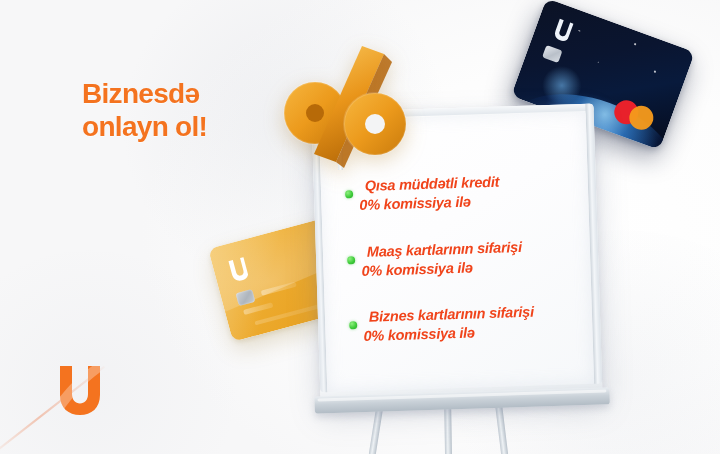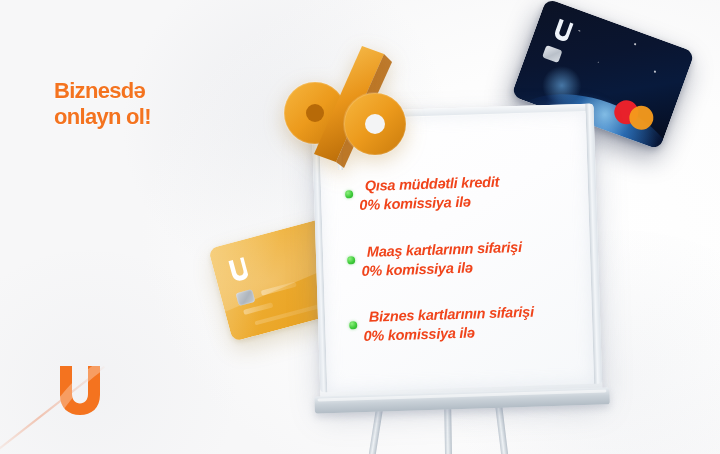--- a/index.html
+++ b/index.html
@@ -34,23 +34,23 @@
   .corner-line {
     position:absolute; left:-14px; bottom:-6px;
     width:150px; height:1.6px;
     background:linear-gradient(90deg, rgba(240,150,110,0) 0%, rgba(236,130,85,.42) 45%, rgba(236,130,85,.05) 100%);
     transform:rotate(-38deg); transform-origin:left center;
     pointer-events:none;
   }
 
   
   .headline {
-    position:absolute; left:54px; top:78px;
+    position:absolute; left:82px; top:78px;
     color:#F4731F;
-    font-size:22px; line-height:1.17;
+    font-size:28px; line-height:1.17;
     font-weight:bold;
     letter-spacing:-0.7px;
     white-space:pre-line;
     text-shadow:0 1px 0 rgba(255,255,255,.6);
   }
 
   
   .brand-logo {
     position:absolute; left:54px; top:362px;
     width:52px; height:56px;

